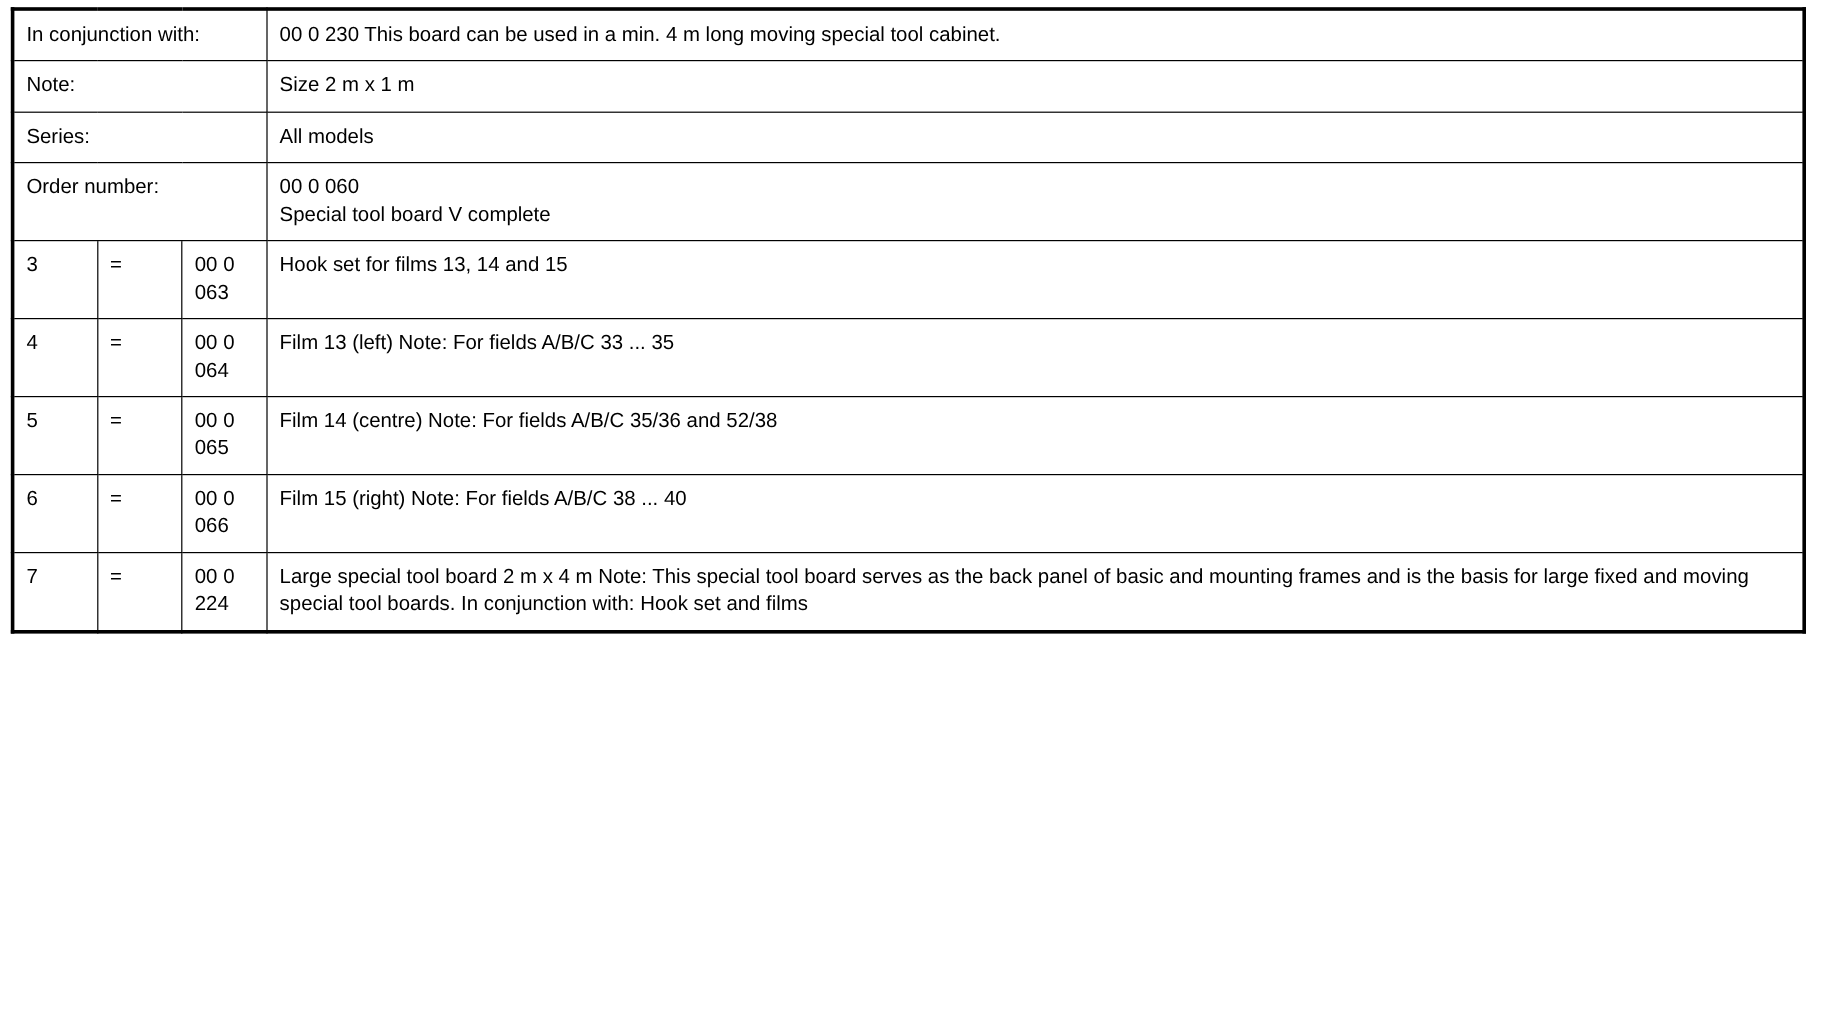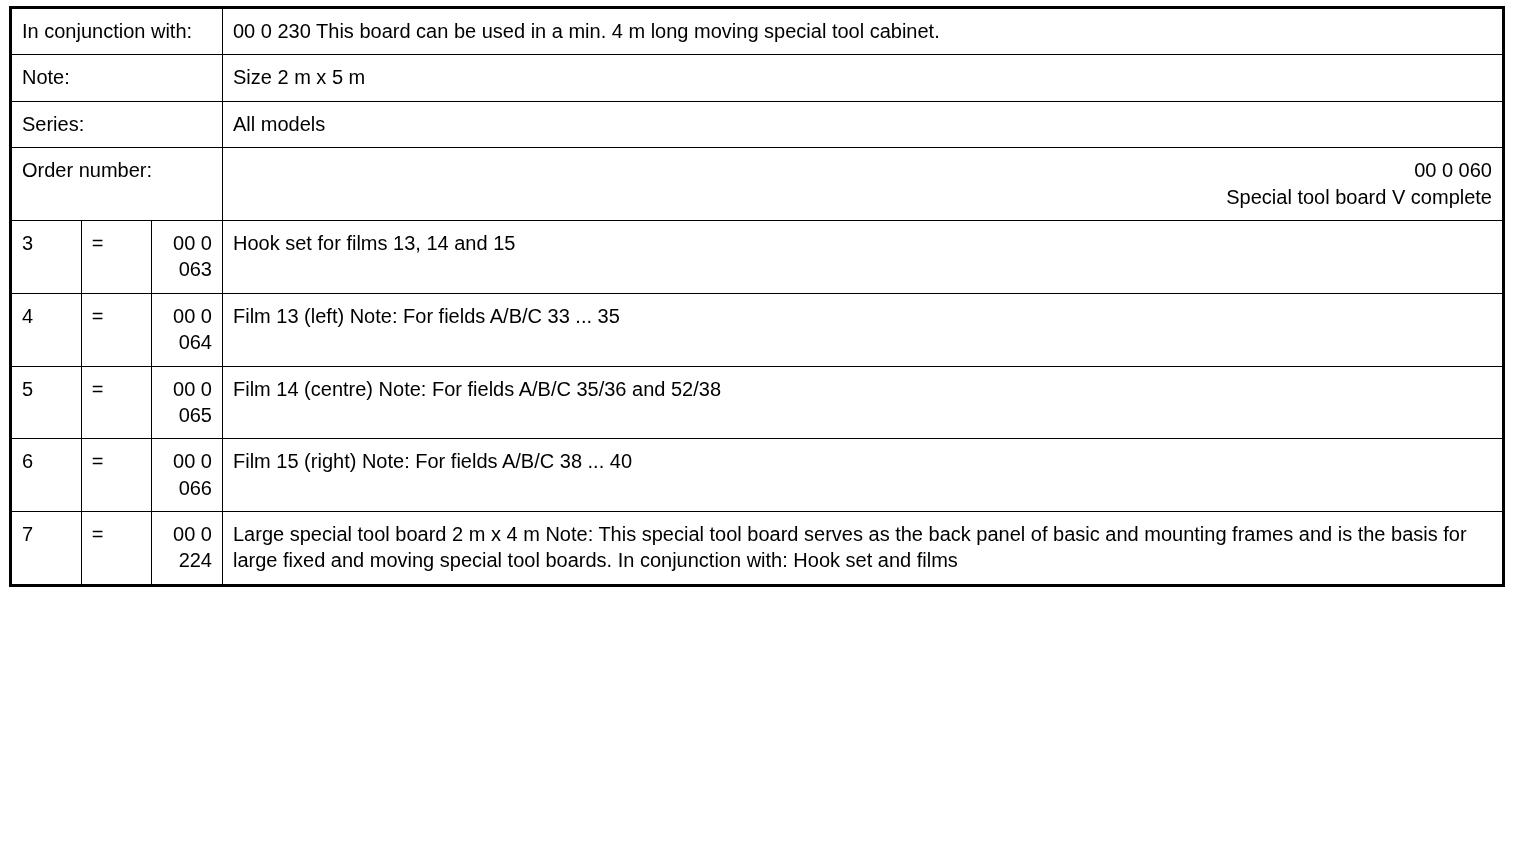--- a/index.html
+++ b/index.html
@@ -23,50 +23,50 @@
     border-collapse: collapse;
     width: 1496px;
     margin: 6px 0 0 9px;
     table-layout: fixed;
     border: 3px solid #000;
   }
   table.spec td {
     border: 1.5px solid #000;
     vertical-align: top;
     padding: 9px 10px 10px 10px;
-    font-size: 20px;
+    font-size: 17px;
     line-height: 1.32;
     font-family: "Liberation Sans", sans-serif;
   }
   
   table.spec {
     outline: none;
   }
   .col-label { width: 190px; }
   .col-num   { width: 30px;  text-align: left; }
   .col-eq    { width: 32px;  text-align: left; }
   .col-code  { width: 92px;  }
   .cell-value { }
-  .code-break { white-space: pre-line; text-align: right; }
+  .code-break { white-space: pre-line; }
 </style>
 </head>
 <body>
 
 <div class="page">
   <table class="spec">
     <tbody>
 
       <tr>
         <td class="col-label" colspan="3">In conjunction with:</td>
         <td class="cell-value">00 0 230 This board can be used in a min. 4 m long moving special tool cabinet.</td>
       </tr>
 
       <tr>
         <td class="col-label" colspan="3">Note:</td>
-        <td class="cell-value">Size 2 m x 5 m</td>
+        <td class="cell-value">Size 2 m x 1 m</td>
       </tr>
 
       <tr>
         <td class="col-label" colspan="3">Series:</td>
         <td class="cell-value">All models</td>
       </tr>
 
 
       <tr>
         <td class="col-label" colspan="3">Order number:</td>

